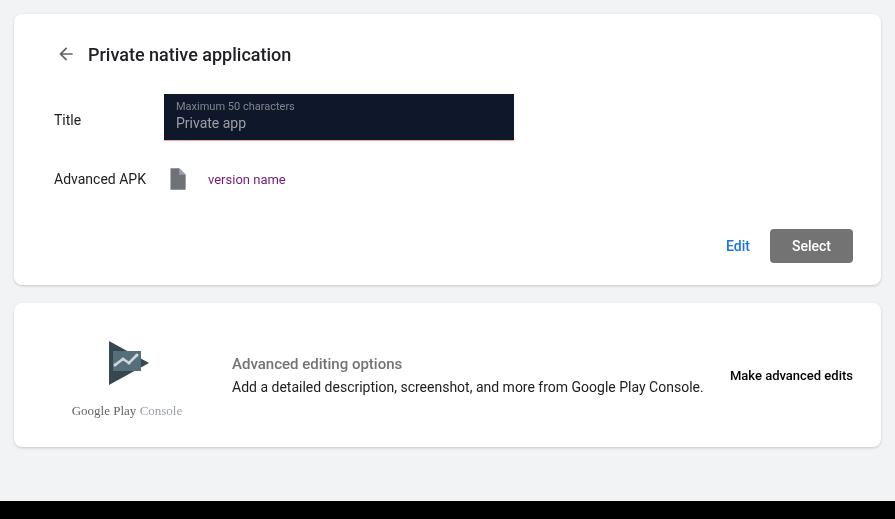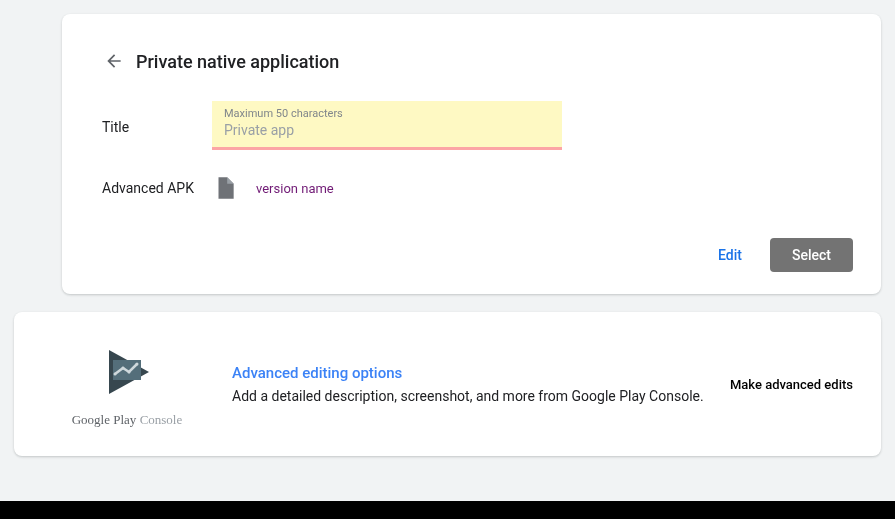--- a/index.html
+++ b/index.html
@@ -11,22 +11,21 @@
       height: 519px;
       overflow: hidden;
     }
     .card {
       background: #fff;
       border-radius: 8px;
       box-shadow: 0 1px 2px rgba(60,64,67,0.15), 0 1px 3px rgba(60,64,67,0.1);
       margin-bottom: 18px;
     }
     .main-card {
-      padding: 35px 28px 22px 40px;
-      margin-left: 48px;
+      padding: 28px 28px 22px 40px;
     }
     .header-row {
       display: flex;
       align-items: center;
       margin-bottom: 28px;
     }
     .back-arrow {
       width: 24px;
       height: 24px;
       display: inline-flex;
@@ -51,23 +50,23 @@
       font-size: 14px;
       color: #202124;
       padding-top: 18px;
     }
     .field-label.apk {
       padding-top: 8px;
     }
     .input-wrap {
       position: relative;
       width: 350px;
-      background: #fef9c3;
+      background: #0f172a;
       padding: 6px 12px 8px 12px;
-      border-bottom: 3px solid #fca5a5;
+      border-bottom: 1px solid #fca5a5;
     }
     .input-hint {
       font-size: 11px;
       color: #80868b;
       margin-bottom: 0px;
     }
     .input-field {
       border: none;
       background: transparent;
       outline: none;
@@ -90,21 +89,21 @@
       color: #5f6368;
     }
     .version-text {
       font-size: 13px;
       color: #701a75;
     }
     .actions-row {
       display: flex;
       justify-content: flex-end;
       align-items: center;
-      gap: 24px;
+      gap: 16px;
       margin-top: 34px;
     }
     .btn-text {
       background: none;
       border: none;
       color: #1a73e8;
       font-size: 14px;
       font-weight: 500;
       cursor: pointer;
       font-family: inherit;
@@ -145,21 +144,21 @@
     }
     .console-text .accent {
       color: #9aa0a6;
       font-weight: 300;
     }
     .advanced-content {
       flex: 1;
       padding-left: 20px;
     }
     .adv-title {
-      color: #3b82f6;
+      color: #737373;
       font-size: 15px;
       font-weight: 500;
       margin-bottom: 6px;
     }
     .adv-desc {
       font-size: 14px;
       color: #202124;
     }
     .adv-link {
       color: #000000;

